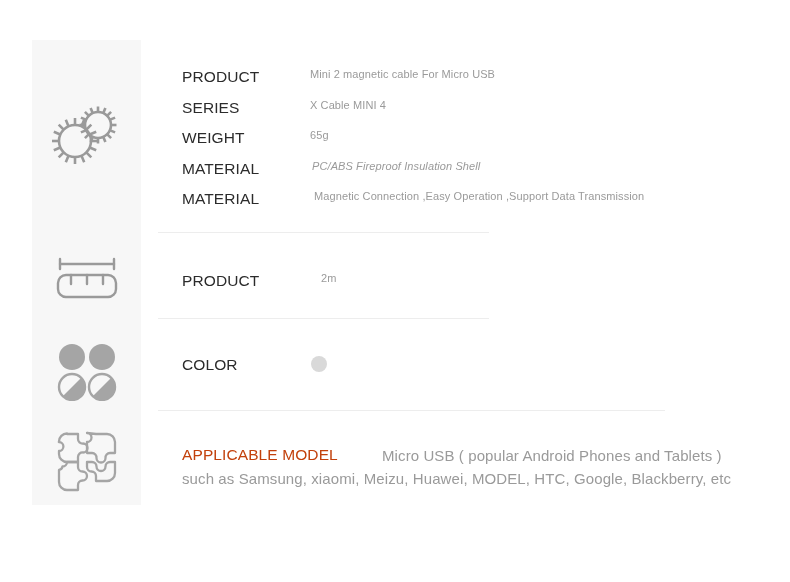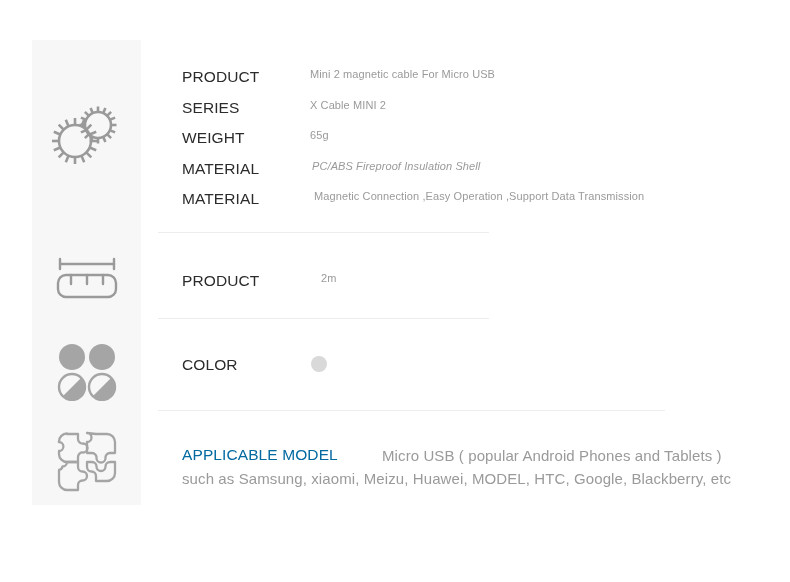--- a/index.html
+++ b/index.html
@@ -85,21 +85,21 @@
     height: 16px;
     border-radius: 50%;
   }
 
   
   .applicable-label {
     position: absolute;
     left: 165px;
     top: 446px;
     font-size: 15.5px;
-    color: #0369a1;
+    color: #c2410c;
     letter-spacing: 0.1px;
   }
   .applicable-value {
     position: absolute;
     left: 365px;
     top: 447px;
     font-size: 15px;
     color: #9a9a9a;
     letter-spacing: 0.1px;
     white-space: nowrap;
@@ -244,21 +244,21 @@
 
   <div class="rows">
 
     <div class="spec-line" style="top:68px;">
       <span class="spec-label">PRODUCT</span>
       <span class="spec-value" style="left:293px;">Mini 2 magnetic cable For Micro USB</span>
     </div>
 
     <div class="spec-line" style="top:99px;">
       <span class="spec-label">SERIES</span>
-      <span class="spec-value" style="left:293px;">X Cable MINI 2</span>
+      <span class="spec-value" style="left:293px;">X Cable MINI 4</span>
     </div>
 
     <div class="spec-line" style="top:129px;">
       <span class="spec-label">WEIGHT</span>
       <span class="spec-value" style="left:293px;">65g</span>
     </div>
 
     <div class="spec-line" style="top:160px;">
       <span class="spec-label">MATERIAL</span>
       <span class="spec-value" style="left:295px;font-style:italic;">PC/ABS Fireproof Insulation Shell</span>

